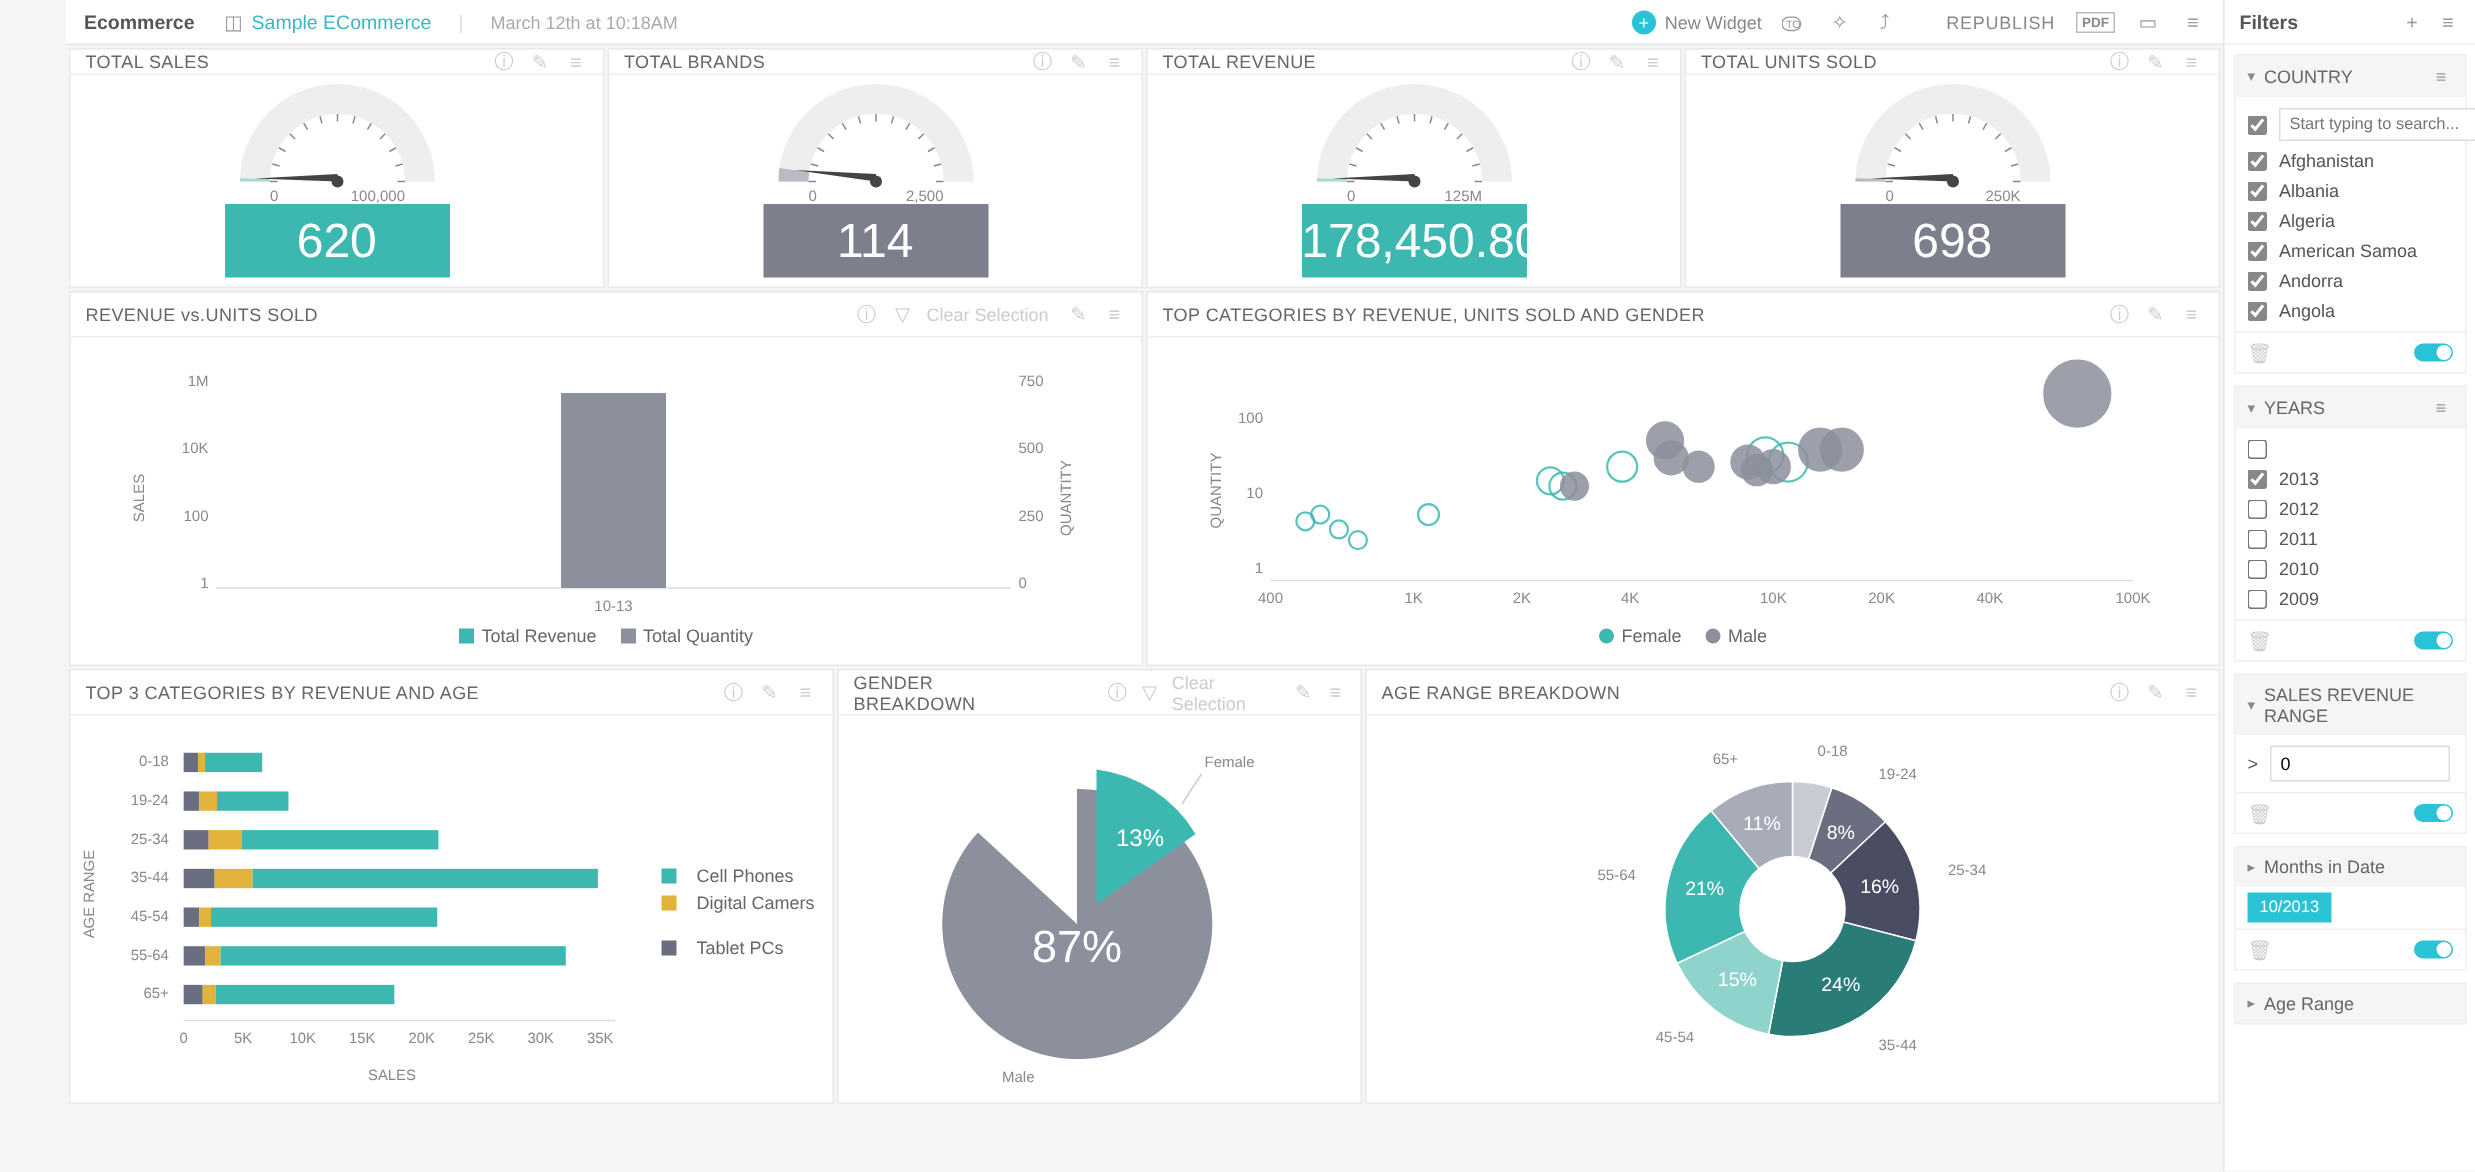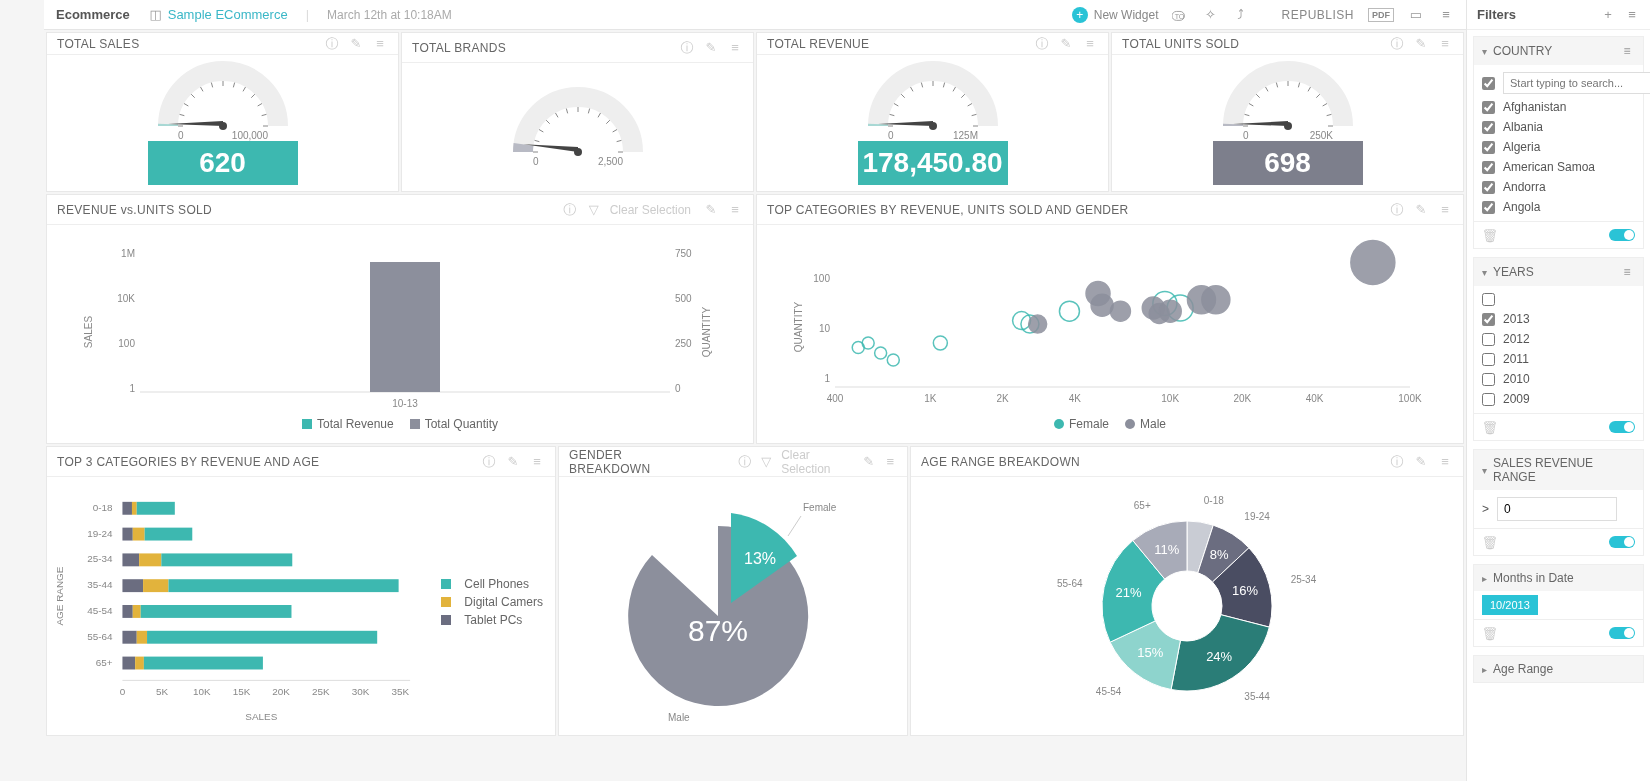--- a/index.html
+++ b/index.html
@@ -22,31 +22,31 @@
 .widget { background: #fff; border: 1px solid #e8e8e8; display: flex; flex-direction: column; }
 .widget-header { height: 30px; display: flex; align-items: center; padding: 0 10px; border-bottom: 1px solid #eee; gap: 48px; }
 .widget-title { font-size: 12px; color: #666; letter-spacing: 0.3px; }
 .widget-actions { margin-left: auto; display: flex; gap: 8px; align-items: center; }
 .widget-actions .icon { color: #ccc; cursor: pointer; }
 .clear-sel { color: #ccc; font-size: 12px; margin-right: 4px; }
 .widget-body { flex: 1; display: flex; align-items: center; justify-content: center; padding: 6px; position: relative; }
 
 .gauge-wrap { display: flex; flex-direction: column; align-items: center; }
 .gauge-svg { width: 150px; height: 80px; }
-.gauge-value { width: 150px; padding: 6px 0; text-align: center; color: #fff; font-size: 28px; font-weight: 700; }
+.gauge-value { width: 150px; padding: 6px 0; text-align: center; color: #fff; font-size: 32px; font-weight: 400; }
 .gauge-value.teal { background: #3db8b0; }
 .gauge-value.grey { background: #7d7f8c; }
 
 .axis-label { font-size: 10px; fill: #888; }
 .tick-text { font-size: 10px; fill: #888; }
 .legend { display: flex; gap: 16px; justify-content: center; font-size: 12px; color: #666; }
 .legend-item { display: flex; align-items: center; gap: 5px; }
 .legend-sw { width: 10px; height: 10px; }
 
-.filters-panel { width: 184px; background: #fff; border-left: 1px solid #e5e5e5; display: flex; flex-direction: column; }
+.filters-panel { width: 168px; background: #fff; border-left: 1px solid #e5e5e5; display: flex; flex-direction: column; }
 .filters-header { height: 30px; display: flex; align-items: center; padding: 0 10px; border-bottom: 1px solid #eee; }
 .filters-title { font-weight: 600; color: #555; }
 .filters-header .icon { margin-left: auto; cursor: pointer; }
 .filters-body { flex: 1; overflow: auto; padding: 6px; }
 .filter-block { border: 1px solid #eee; margin-bottom: 8px; }
 .filter-head { background: #f5f5f5; padding: 6px 8px; font-size: 12px; color: #666; display: flex; align-items: center; gap: 6px; }
 .filter-list { padding: 4px 8px; }
 .filter-row { display: flex; align-items: center; gap: 8px; padding: 3px 0; font-size: 12px; color: #555; }
 .filter-row input[type=checkbox] { accent-color: #888; }
 .filter-search { flex: 1; border: 1px solid #ddd; padding: 4px 6px; font-size: 11px; color: #aaa; }
@@ -159,20 +159,21 @@
                 <line x1="97.5" y1="26.02885682970026" x2="95" y2="30.358983848622458" stroke="#888" stroke-width="1"></line>
                 <line x1="106.81980515339464" y1="33.18019484660536" x2="103.2842712474619" y2="36.7157287525381" stroke="#888" stroke-width="1"></line>
                 <line x1="113.97114317029974" y1="42.5" x2="109.64101615137756" y2="45" stroke="#888" stroke-width="1"></line>
                 <line x1="118.46666218300808" y1="53.35314297038657" x2="113.63703305156272" y2="54.64723819589917" stroke="#888" stroke-width="1"></line>
                 <line x1="120" y1="65" x2="115" y2="65" stroke="#888" stroke-width="1"></line>
         <polygon points="75,65 20.535256219213636,57.34547944719638 75,60" fill="#444"></polygon>
         <circle cx="75" cy="65" r="4" fill="#444"></circle>
         <text x="30" y="78" class="tick-text">0</text>
         <text x="120" y="78" class="tick-text" text-anchor="end">2,500</text>
       </svg>
+      <div class="gauge-value grey">114</div>
     </div>
           </div>
   </div>
   <div class="widget" style="flex:1;height:160px">
     <div class="widget-header">
             <span class="widget-title">TOTAL REVENUE</span>
       <div class="widget-actions">
               <span class="icon">ⓘ</span>
               <span class="icon">✎</span>
               <span class="icon">≡</span>
@@ -392,21 +393,21 @@
               <text class="tick-text" x="150" y="210" text-anchor="middle">10K</text>
               <text class="tick-text" x="190" y="210" text-anchor="middle">15K</text>
               <text class="tick-text" x="230" y="210" text-anchor="middle">20K</text>
               <text class="tick-text" x="270" y="210" text-anchor="middle">25K</text>
               <text class="tick-text" x="310" y="210" text-anchor="middle">30K</text>
               <text class="tick-text" x="350" y="210" text-anchor="middle">35K</text>
               <line x1="70" y1="195" x2="360" y2="195" stroke="#ddd"></line>
             </svg>
           <div style="position:absolute; right:12px; top:100px; font-size:12px; color:#666">
             <div class="legend-item" style="margin-bottom:4px"><span class="legend-sw" style="background:#3db8b0"></span>&nbsp;<span>Cell Phones</span></div>
-            <div class="legend-item" style="margin-bottom:4px"><span class="legend-sw" style="background:#e2b33c"></span>&nbsp;<span>Digital Camers</span></div>
+            <div class="legend-item" style="margin-bottom:16px"><span class="legend-sw" style="background:#e2b33c"></span>&nbsp;<span>Digital Camers</span></div>
             <div class="legend-item"><span class="legend-sw" style="background:#6b6d80"></span>&nbsp;<span>Tablet PCs</span></div>
           </div>
         </div>
       </div>
 
       <div class="widget" style="width:350px; height:290px">
         <div class="widget-header">
           <span class="widget-title">GENDER BREAKDOWN</span>
           <div class="widget-actions">
             <span class="icon">ⓘ</span>

